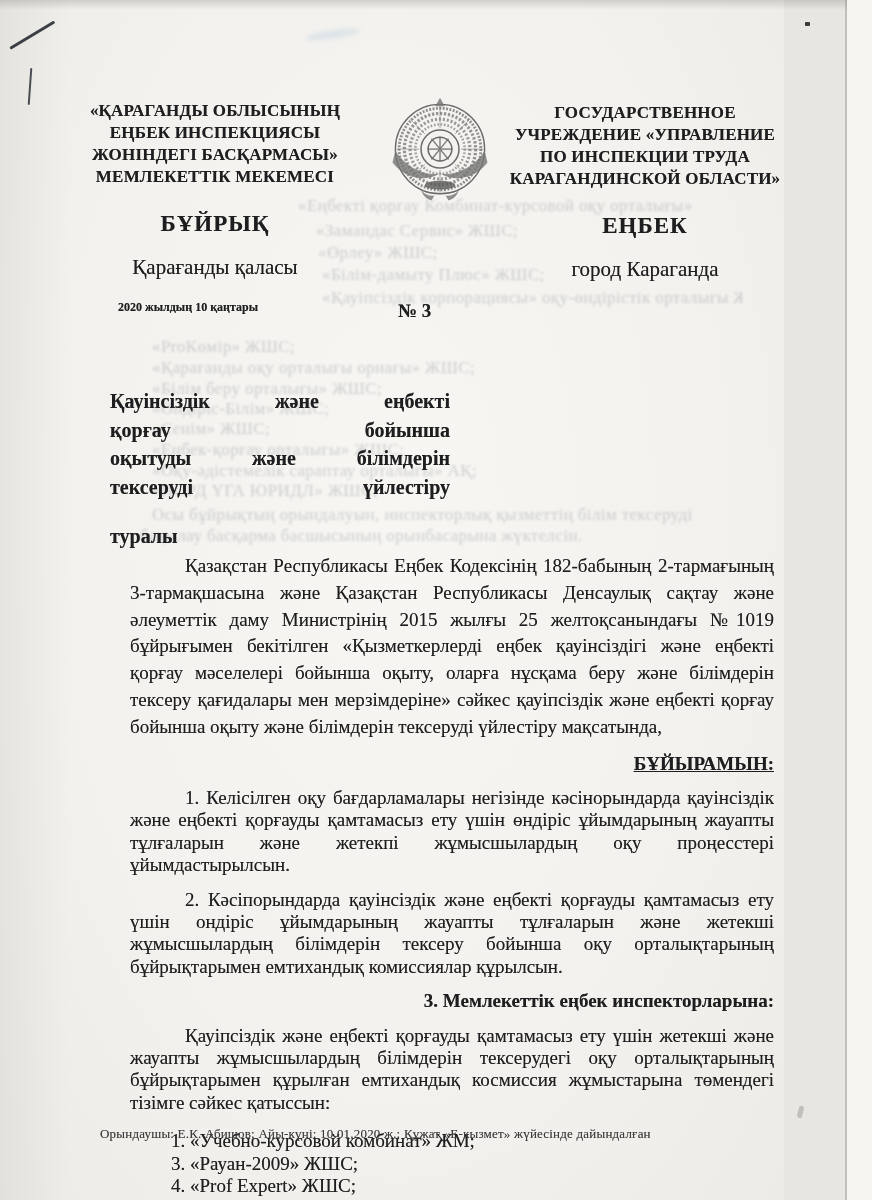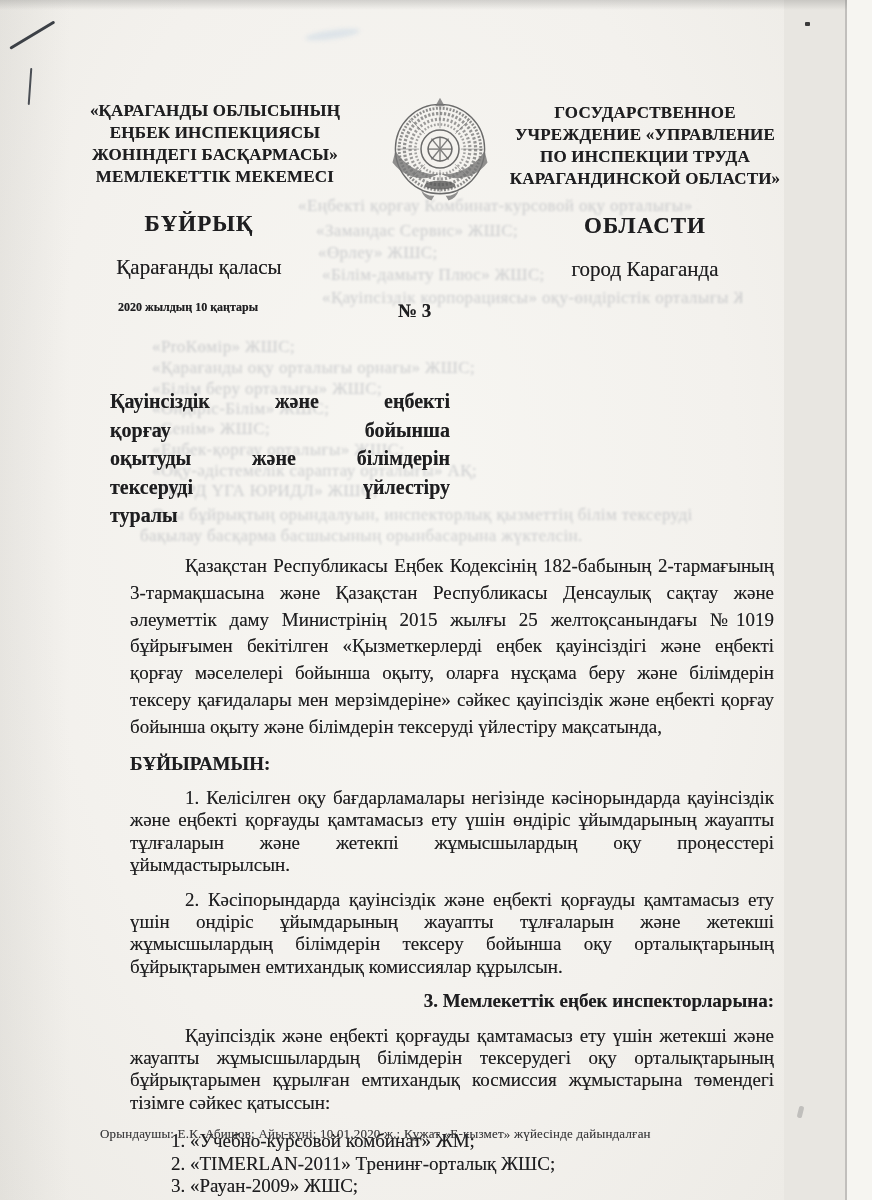--- a/index.html
+++ b/index.html
@@ -39,39 +39,39 @@
   }
   
   .org{position:absolute;font-weight:bold;text-align:center;
     font-size:17px;line-height:22px;white-space:pre-line;letter-spacing:.2px;
     text-shadow:0 0 .5px rgba(20,20,20,.55);}
   .org-left{left:80px;top:100px;width:270px;}
   .org-right{left:475px;top:102px;width:340px;}
   .emblem{position:absolute;left:383px;top:94px;width:114px;height:114px;opacity:.92;filter:blur(.3px);}
   .doc-type{position:absolute;text-align:center;font-weight:bold;font-size:23px;letter-spacing:1px;
     text-shadow:0 0 .5px rgba(20,20,20,.55);}
-  .doc-type-kk{left:64px;top:211px;width:270px;}
+  .doc-type-kk{left:80px;top:211px;width:270px;}
   .doc-type-ru{left:475px;top:213px;width:340px;}
   .doc-place{display:block;font-weight:normal;font-size:21px;letter-spacing:0;margin-top:18px;}
   
   .date-line{position:absolute;left:118px;top:300px;font-weight:bold;font-size:12px;
     text-shadow:0 0 .4px rgba(20,20,20,.5);}
   .doc-number{position:absolute;left:398px;top:300px;font-weight:bold;font-size:19px;
     text-shadow:0 0 .4px rgba(20,20,20,.5);}
   .subject{position:absolute;left:110px;top:387px;width:340px;font-weight:bold;font-size:20px;
     text-shadow:0 0 .4px rgba(20,20,20,.5);}
   .subject .ln{line-height:28.5px;text-align:justify;text-align-last:justify;}
-  .subject .ln.last{text-align-last:left;}
+  .subject .ln.last{text-align-last:left;margin-top:21px;}
   
   .body-block{position:absolute;left:118px;top:541px;width:668px;font-size:19px;
     text-shadow:0 0 .4px rgba(25,25,25,.5);}
   .par{margin:12px;text-align:justify;text-indent:55px;}
   .intro{line-height:26.8px;}
   .tight{line-height:22.4px;}
-  .order-word{font-weight:bold;text-indent:0;text-align:left;}
+  .order-word{font-weight:bold;text-indent:0;text-align:right;text-decoration:underline;}
   .h3line{text-indent:55px;text-align:right;font-weight:bold;}
   .num-list{margin:16px;padding:0;list-style:none;}
   .num-list .li{line-height:22.4px;padding-left:37px;}
   
   .footer{position:absolute;left:100px;top:1126px;font-size:13px;color:#3a3a3c;
     letter-spacing:.2px;text-shadow:0 0 .4px rgba(40,40,40,.4);}
 </style>
 </head>
 <body>
 
@@ -152,21 +152,21 @@
 УЧРЕЖДЕНИЕ «УПРАВЛЕНИЕ
 ПО ИНСПЕКЦИИ ТРУДА
 КАРАГАНДИНСКОЙ ОБЛАСТИ»</div>
 
   <div class="doc-type doc-type-kk">
     <span>БҰЙРЫҚ</span>
     <span class="doc-place">Қарағанды қаласы</span>
   </div>
 
   <div class="doc-type doc-type-ru">
-    <span>ОБЛАСТИ</span>
+    <span>ЕҢБЕК</span>
     <span class="doc-place">город Караганда</span>
   </div>
 
   <div class="date-line">2020 жылдың 10 қаңтары</div>
   <div class="doc-number">№ 3</div>
 
   <div class="subject">
     <div class="ln">Қауінсіздік және еңбекті</div>
     <div class="ln">қорғау бойынша</div>
     <div class="ln">оқытуды және білімдерін</div>
@@ -176,21 +176,20 @@
 
   <div class="body-block">
     <p class="par intro">Қазақстан Республикасы Еңбек Кодексінің 182-бабының 2-тармағының 3-тармақшасына және Қазақстан Республикасы Денсаулық сақтау және әлеуметтік даму Министрінің 2015 жылғы 25 желтоқсанындағы №1019 бұйрығымен бекітілген «Қызметкерлерді еңбек қауінсіздігі және еңбекті қорғау мәселелері бойынша оқыту, оларға нұсқама беру және білімдерін тексеру қағидалары мен мерзімдеріне» сәйкес қауіпсіздік және еңбекті қорғау бойынша оқыту және білімдерін тексеруді үйлестіру мақсатында,</p>
     <p class="par tight order-word">БҰЙЫРАМЫН:</p>
     <p class="par tight">1. Келісілген оқу бағдарламалары негізінде кәсінорындарда қауінсіздік және еңбекті қорғауды қамтамасыз ету үшін өндіріс ұйымдарының жауапты тұлғаларын және жетекпі жұмысшылардың оқу проңесстері ұйымдастырылсын.</p>
     <p class="par tight">2. Кәсіпорындарда қауінсіздік және еңбекті қорғауды қамтамасыз ету үшін ондіріс ұйымдарының жауапты тұлғаларын және жетекші жұмысшылардың білімдерін тексеру бойынша оқу орталықтарының бұйрықтарымен емтихандық комиссиялар құрылсын.</p>
     <p class="par tight h3line">3. Мемлекеттік еңбек инспекторларына:</p>
     <p class="par tight">Қауіпсіздік және еңбекті қорғауды қамтамасыз ету үшін жетекші және жауапты жұмысшылардың білімдерін тексерудегі оқу орталықтарының бұйрықтарымен құрылған емтихандық космиссия жұмыстарына төмендегі тізімге сәйкес қатыссын:</p>
     <div class="num-list">
       <div class="li">1. «Учебно-курсовой комбинат» ЖМ;</div>
-      <div class="li">2. «TIMERLAN-2011» Тренинғ-орталық ЖШС;</div>
       <div class="li">3. «Рауан-2009» ЖШС;</div>
       <div class="li">4. «Prof Expert» ЖШС;</div>
       <div class="li">5. «ЦентрПромБезопасность» «КарағандаСпеңРемонт» ЖШС;</div>
     </div>
   </div>
 
   <div class="footer">Орындаушы: Е.К. Абишов; Айы-күні: 10.01.2020 ж.; Құжат «Е-кызмет» жүйесінде дайындалған</div>
 
 </div>
 

